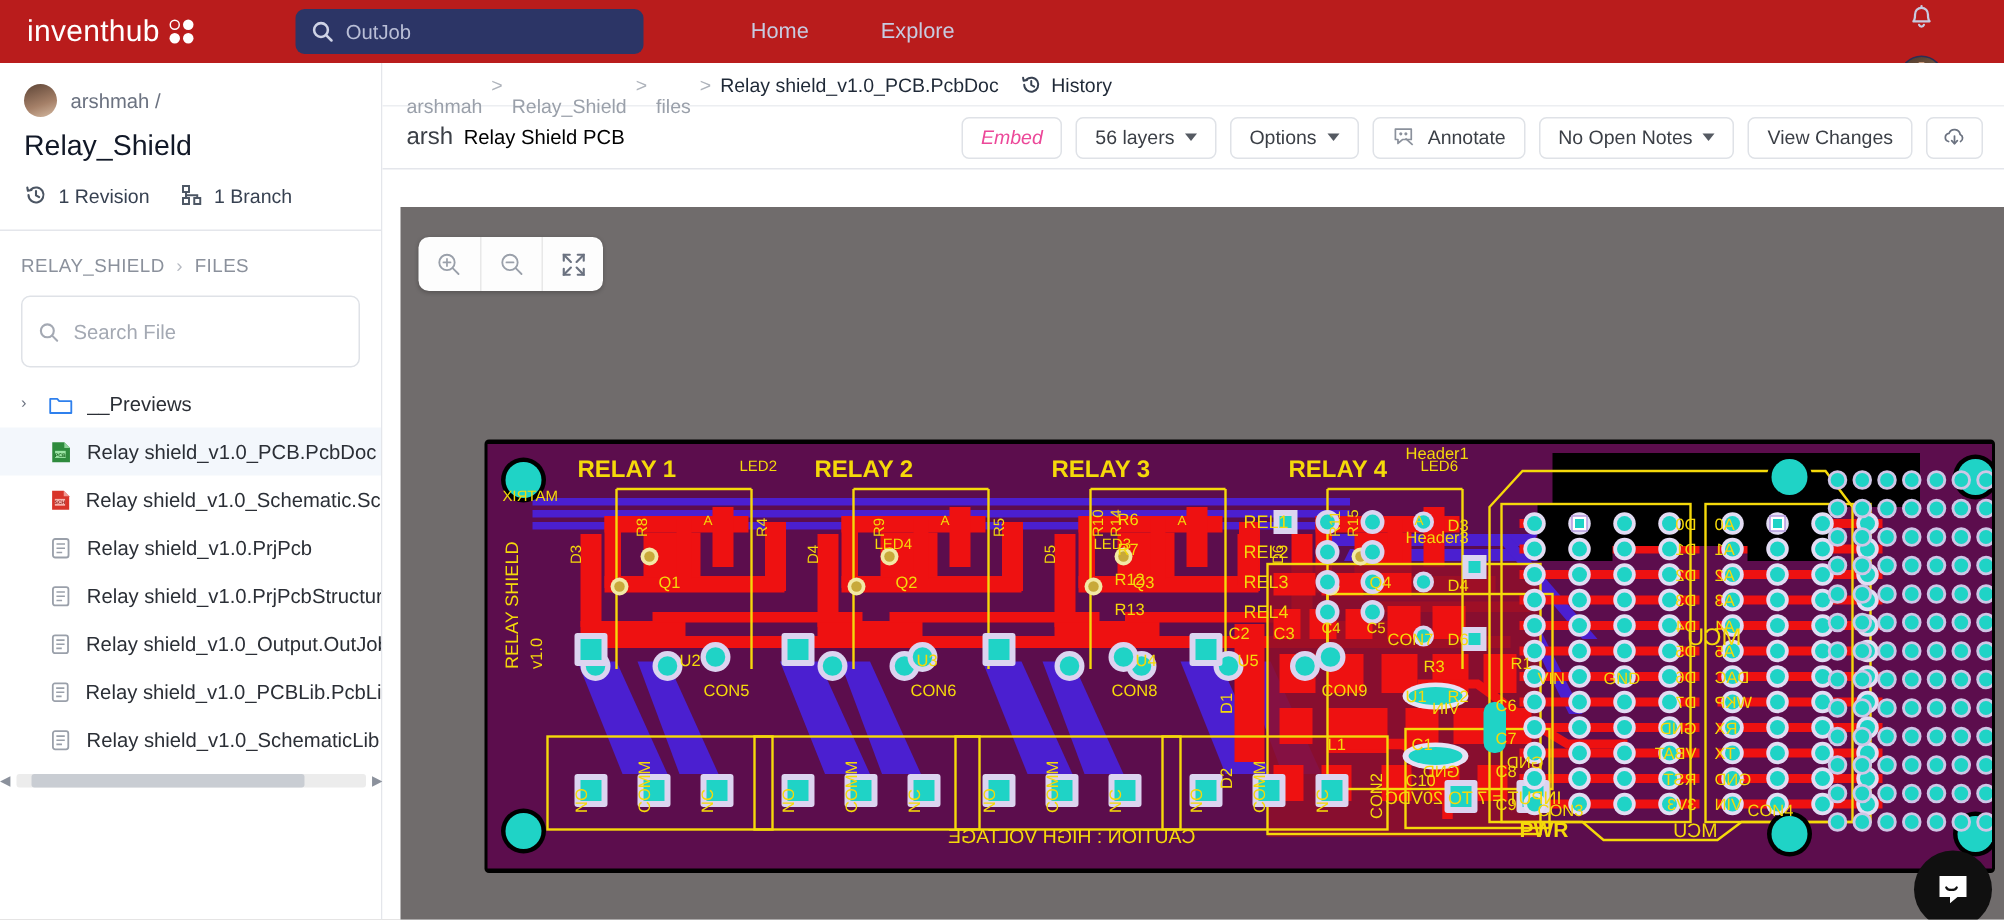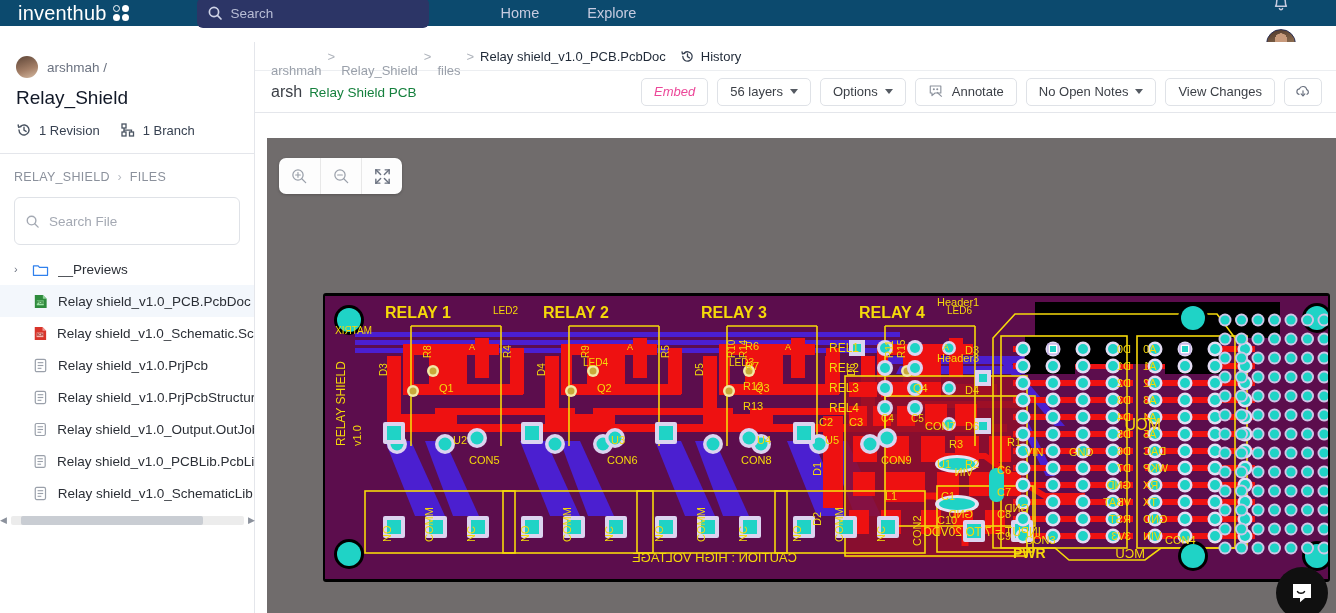--- a/index.html
+++ b/index.html
@@ -5,22 +5,22 @@
   * { box-sizing: border-box; margin: 0; padding: 0; }
   html, body {
     width: 1336px; height: 613px;
     font-family: "Liberation Sans", sans-serif;
     background: #ffffff; overflow: hidden;
   }
   body { position: relative; }
 
   
   .topnav {
-    position: absolute; left: 0; top: 0; width: 1336px; height: 26px;
-    background: #0c4a6e; display: flex; align-items: center;
+    position: absolute; left: 0; top: 0; width: 1336px; height: 42px;
+    background: #b91c1c; display: flex; align-items: center;
   }
   .brand {
     color: #fff; font-size: 20px; letter-spacing: .2px; margin-left: 18px;
     display: flex; align-items: center; gap: 4px; font-weight: 400;
   }
   .brand-dots { display: grid; grid-template-columns: 7px 7px; gap: 2px; margin-left: 2px; }
   .brand-dots i { width: 7px; height: 7px; border-radius: 50%; background: #fff; display:block; }
   .brand-dots i.hollow { background: transparent; border: 1.6px solid #fff; }
   .searchbox {
     margin-left: 68px; width: 232px; height: 30px; background: #2c3566;
@@ -98,21 +98,21 @@
   .bcbar .sep { color: #aeb3bb; margin: 0 6px; }
   .bcbar .cur { color: #1f2937; }
   .bcbar .hist { display:flex; align-items:center; gap:6px; margin-left: 14px; color:#1f2937; cursor:pointer;}
 
   .toolbar {
     height: 42px; display: flex; align-items: center; padding: 0 14px 0 16px;
     border-bottom: 1px solid #e4e6eb; gap: 9px;
   }
   .tb-title { display: flex; align-items: baseline; gap: 7px; }
   .tb-title .u { color: #3b3f46; font-size: 16px; }
-  .tb-title .t { color: #15803d; font-size: 13.5px; }
+  .tb-title .t { color: #000000; font-size: 13.5px; }
   .tb-right { margin-left: auto; display: flex; align-items: center; gap: 9px; }
   .btn {
     height: 28px; border: 1px solid #dfe2e7; border-radius: 5px; background: #fff;
     display: flex; align-items: center; gap: 7px; padding: 0 12px;
     font-size: 13px; color: #3b3f46; cursor: pointer; white-space: nowrap;
     font-family: "Liberation Sans", sans-serif;
   }
   .btn.muted { color: #ec4899; font-style: italic; }
   .btn.icononly { padding: 0 9px; }
   .caret-d { width:0;height:0;border-left:4px solid transparent;border-right:4px solid transparent;border-top:5px solid #555a62; }
@@ -162,21 +162,21 @@
         <i></i>
         <i></i>
     </span>
   </div>
 
   <div class="searchbox">
     <svg width="16" height="16" viewBox="0 0 16 16">
       <circle cx="7" cy="7" r="4.6" fill="none" stroke="#cfd3e6" stroke-width="1.7"></circle>
       <line x1="10.4" y1="10.4" x2="14" y2="14" stroke="#cfd3e6" stroke-width="1.7" stroke-linecap="round"></line>
     </svg>
-    <span class="ph">Search</span>
+    <span class="ph">OutJob</span>
   </div>
 
   <div class="navlinks">
     <a href="#">Home</a>
     <a href="#">Explore</a>
   </div>
 
   <div class="nav-right">
     <button class="newbtn">
       <svg width="15" height="15" viewBox="0 0 16 16">

